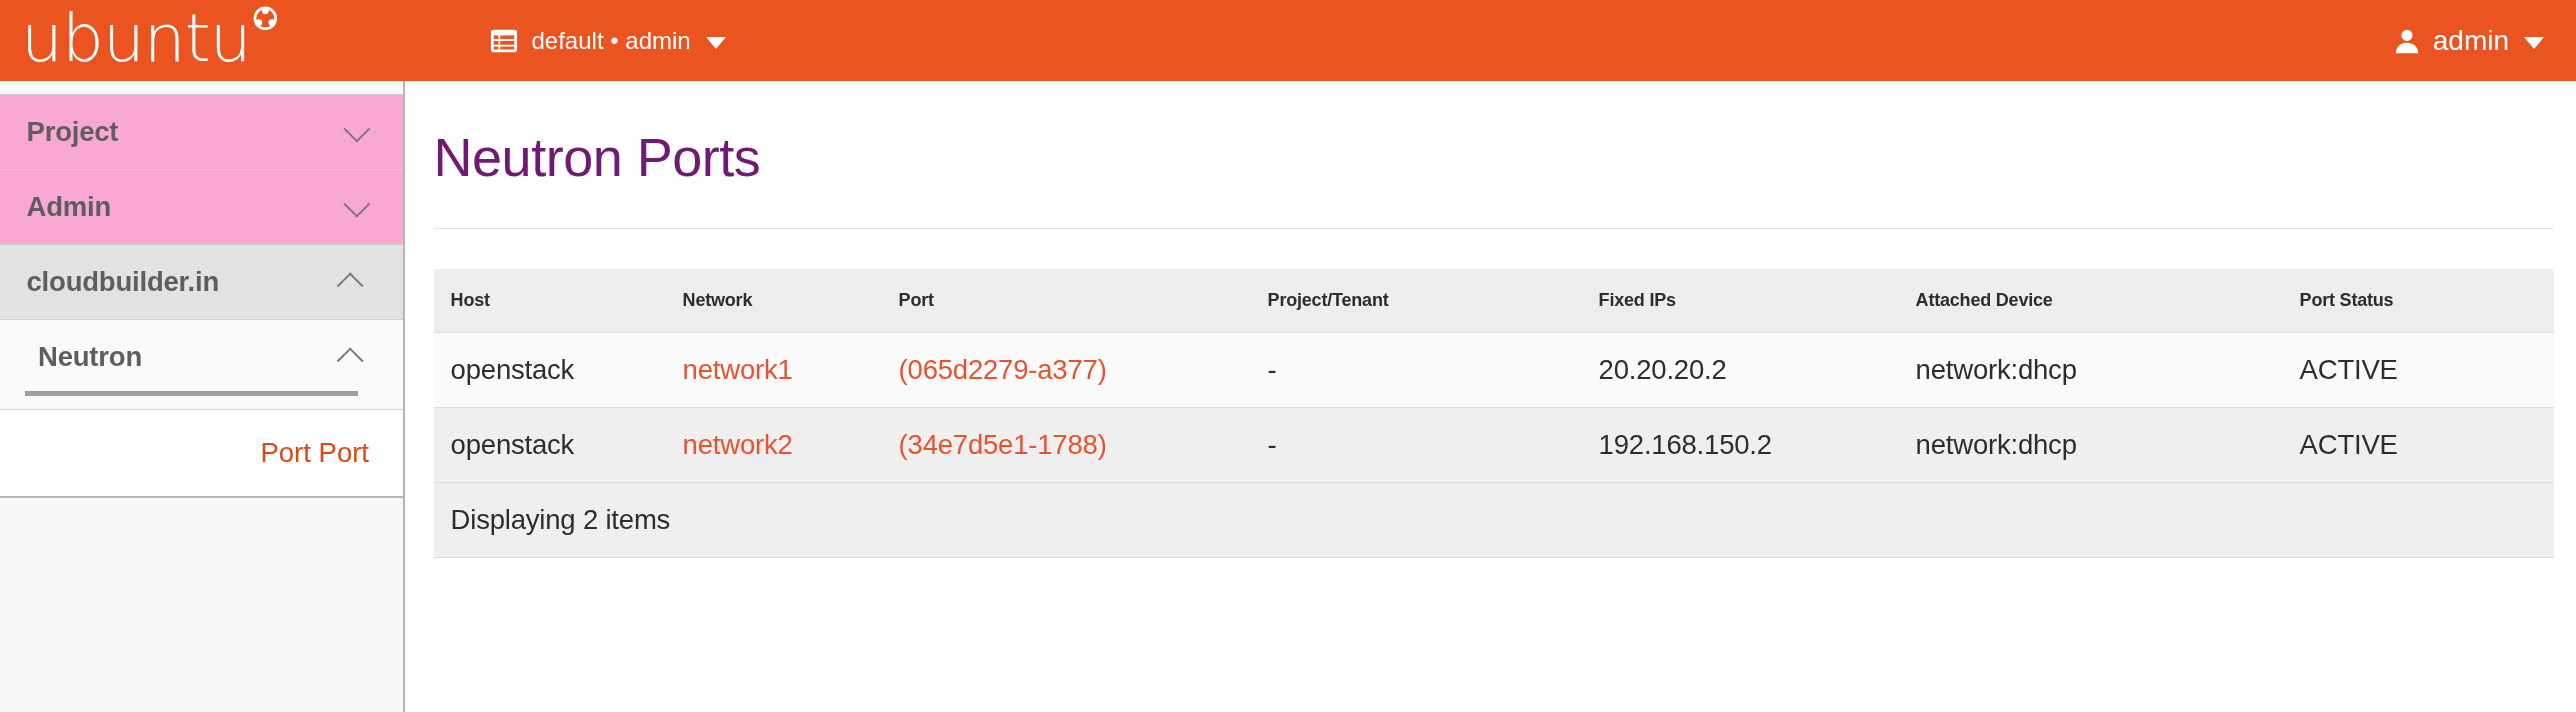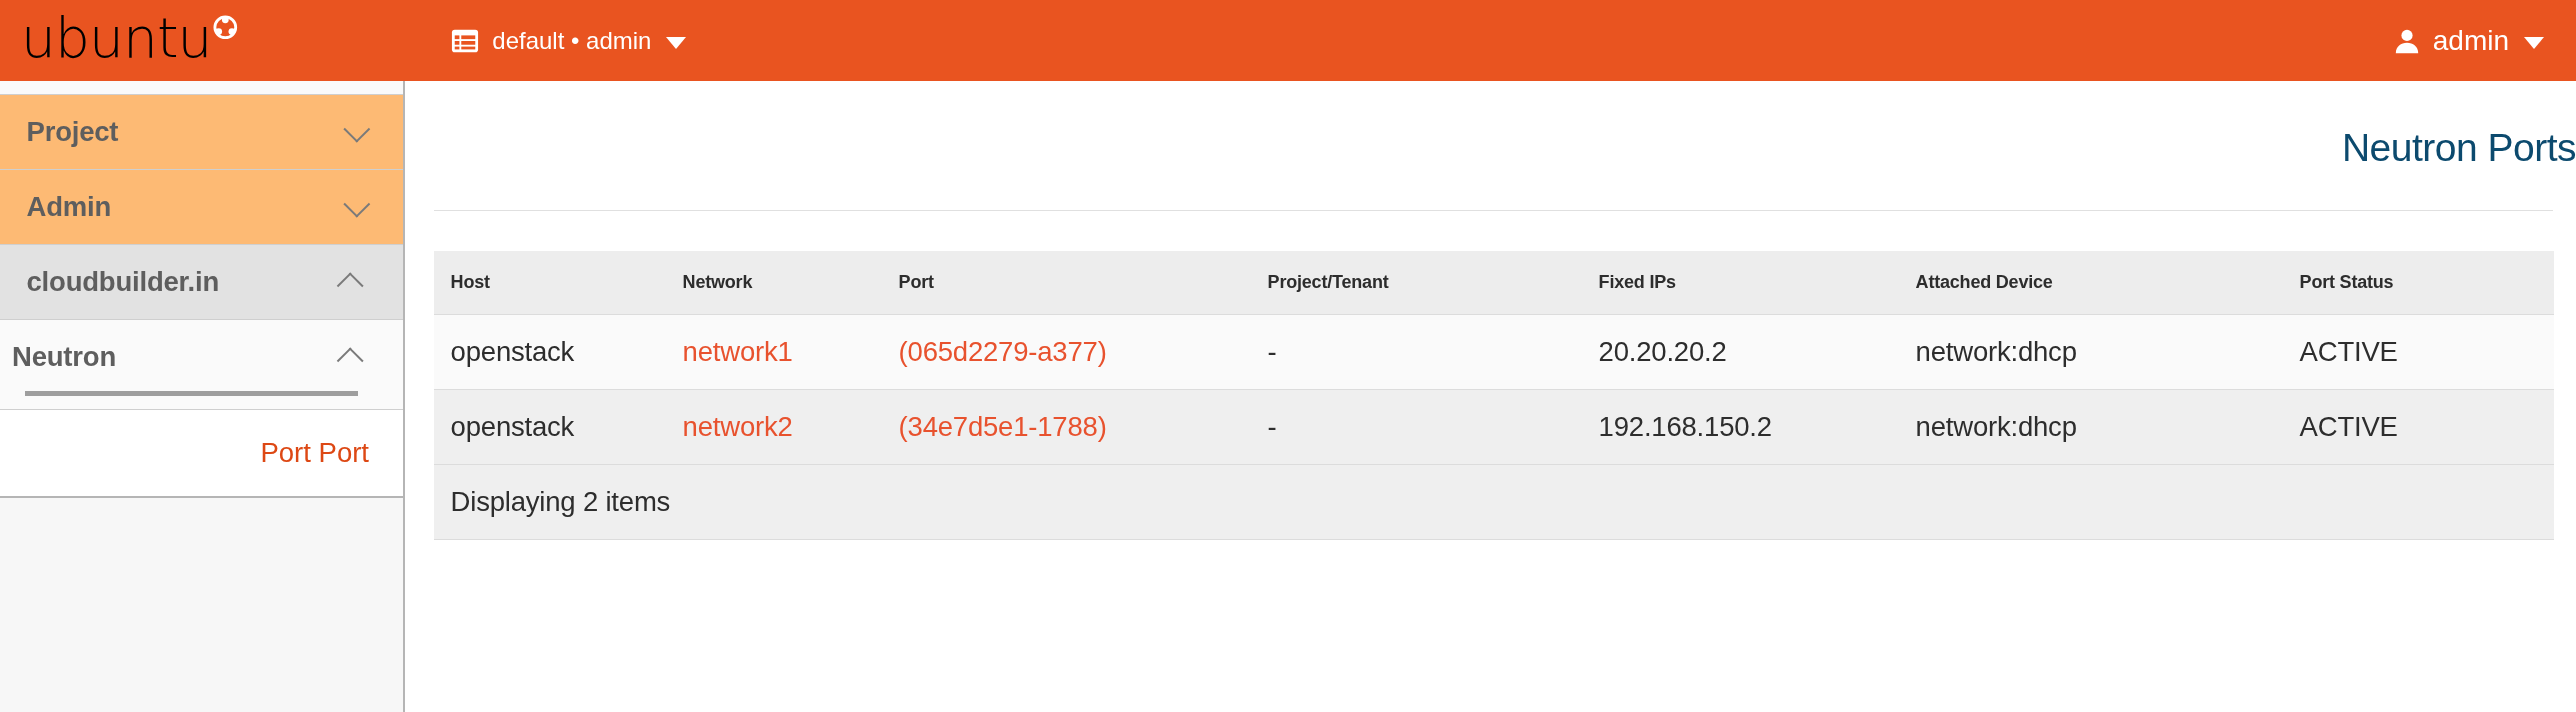--- a/index.html
+++ b/index.html
@@ -14,23 +14,23 @@
 
   
   .topbar {
     position: absolute; top: 0; left: 0;
     width: 2576px; height: 81px;
     background: #e95420;
     display: flex; align-items: center;
   }
   .brand {
     margin-left: 21px;
-    display: flex; align-items: flex-end;
-    color: #000000;
-    font-size: 55px;
+    display: flex; align-items: flex-start;
+    color: #ffffff;
+    font-size: 66px;
     letter-spacing: -0.9px;
     line-height: 1;
     font-weight: 300;
     position: relative;
     top: -1.9px;
   }
   .brand-word { font-family: "DejaVu Sans", sans-serif; font-weight: 300; }
   .brand-mark {
     width: 24.6px; height: 24.6px;
     margin-left: 1.9px; margin-bottom: 26.5px;
@@ -76,21 +76,21 @@
     height: 14px;
     background: #fafafa;
     border-bottom: 0.9px solid #cfcfcf;
   }
   .nav-item {
     position: relative;
     height: 75px;
     display: flex; align-items: center;
     padding: 0 24.6px 0 26.5px;
     border-bottom: 0.9px solid #cfcfcf;
-    background: #fdba74;
+    background: #f9a8d4;
     cursor: pointer;
   }
   .nav-item.active { background: #e2e2e2; }
   .nav-label {
     font-size: 27.5px;
     font-weight: bold;
     color: #5e5e5e;
     letter-spacing: -0.2px;
   }
   .chev {
@@ -104,21 +104,21 @@
   .chev.up   { transform: rotate(-135deg) translateY(-4.7px); }
 
   .nav-neutron {
     position: relative;
     height: 90px;
     padding: 0 24.6px 0 26.5px;
     border-bottom: 0.9px solid #cfcfcf;
     background: #fafafa;
     cursor: pointer;
   }
-  .nav-neutron .nav-label { position: absolute; top: 21px; left: 12px; }
+  .nav-neutron .nav-label { position: absolute; top: 21px; left: 38px; }
   .nav-neutron .chev { top: 28px; }
   .nav-underline {
     position: absolute;
     left: 24.6px; bottom: 13.3px;
     width: 333px; height: 4.7px;
     background: #9e9e9e;
   }
 
   .nav-leaf {
     height: 88px;
@@ -139,27 +139,26 @@
   }
 
   
   .content {
     position: absolute;
     top: 81px; left: 408px;
     width: 2168px; height: 632px;
     background: #ffffff;
   }
   .page-title {
-    font-size: 39px;
+    font-size: 54px;
     font-weight: normal;
-    color: #0c4a6e;
+    color: #701a75;
     margin: 0;
     padding: 45px 0 0 25.6px;
     letter-spacing: -0.5px;
-    text-align: right;
   }
   .title-rule {
     margin: 40px 23px 0 25.6px;
     height: 0.9px;
     background: #e0e0e0;
   }
 
   .table-wrap {
     margin: 40px 23px 0 25.6px;
   }

